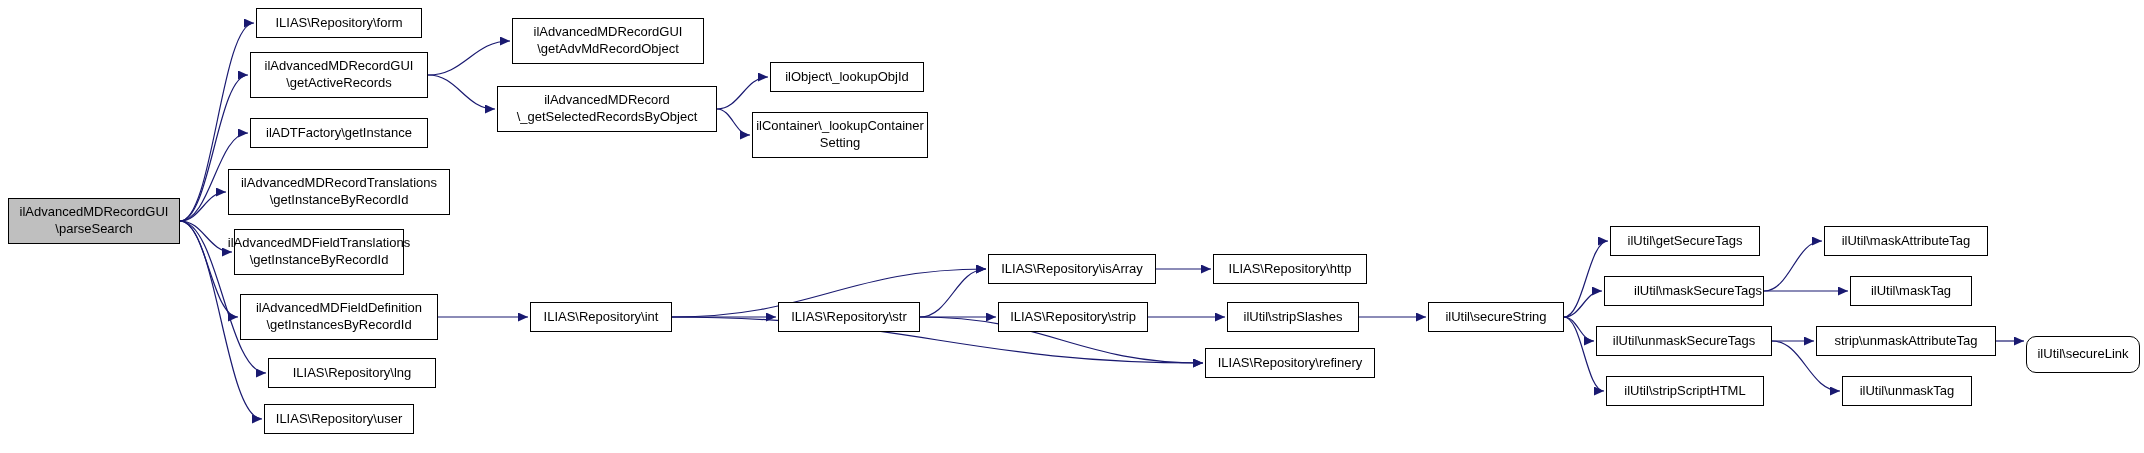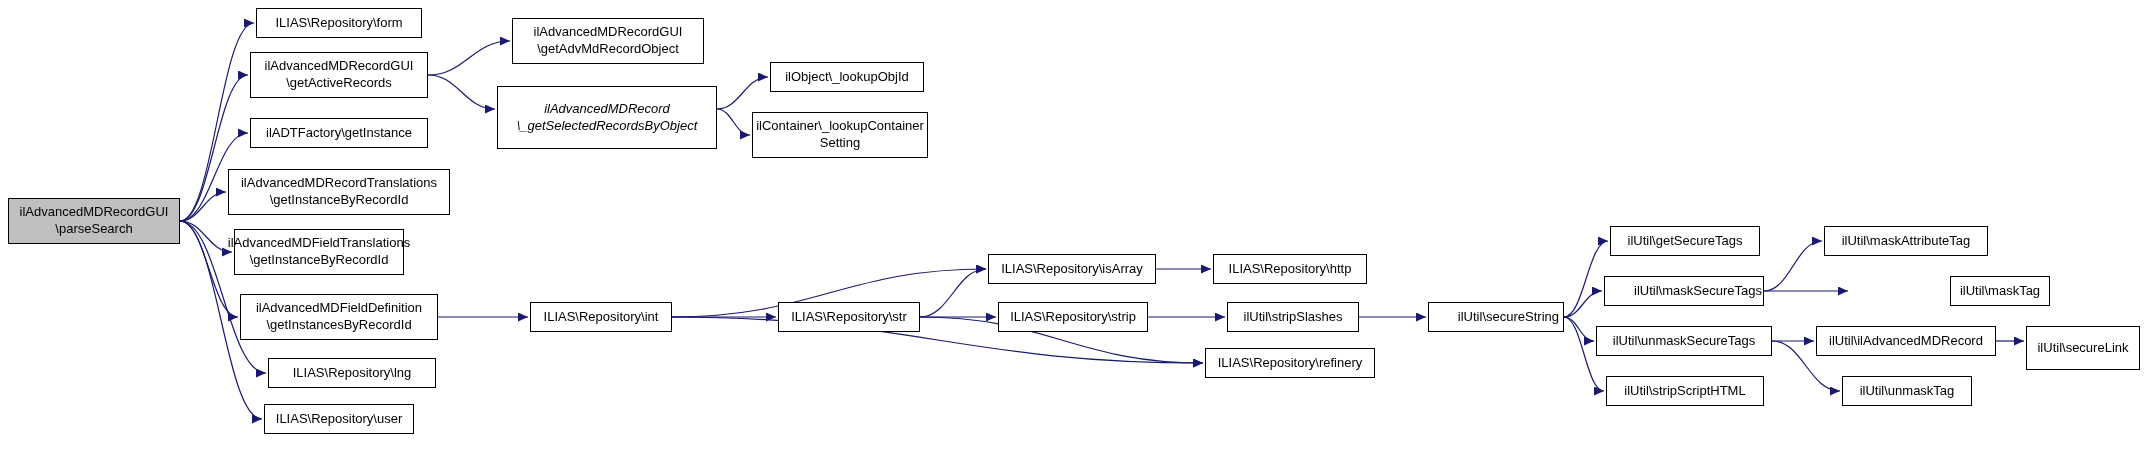--- a/index.html
+++ b/index.html
@@ -118,21 +118,21 @@
     <div class="node" style="left: 268px; top: 358px; width: 168px; height: 30px;">
       <div class="node-line">ILIAS\Repository\lng</div>
     </div>
     <div class="node" style="left: 264px; top: 404px; width: 150px; height: 30px;">
       <div class="node-line">ILIAS\Repository\user</div>
     </div>
     <div class="node" style="left: 512px; top: 18px; width: 192px; height: 46px;">
       <div class="node-line">ilAdvancedMDRecordGUI</div>
       <div class="node-line">\getAdvMdRecordObject</div>
     </div>
-    <div class="node" style="left: 497px; top: 86px; width: 220px; height: 63px; font-style: italic;">
+    <div class="node" style="left: 497px; top: 86px; width: 220px; height: 46px;">
       <div class="node-line">ilAdvancedMDRecord</div>
       <div class="node-line">\_getSelectedRecordsByObject</div>
     </div>
     <div class="node" style="left: 770px; top: 62px; width: 154px; height: 30px;">
       <div class="node-line">ilObject\_lookupObjId</div>
     </div>
     <div class="node" style="left: 752px; top: 112px; width: 176px; height: 46px;">
       <div class="node-line">ilContainer\_lookupContainer</div>
       <div class="node-line">Setting</div>
     </div>
@@ -150,43 +150,43 @@
     </div>
     <div class="node" style="left: 1205px; top: 348px; width: 170px; height: 30px;">
       <div class="node-line">ILIAS\Repository\refinery</div>
     </div>
     <div class="node" style="left: 1213px; top: 254px; width: 154px; height: 30px;">
       <div class="node-line">ILIAS\Repository\http</div>
     </div>
     <div class="node" style="left: 1227px; top: 302px; width: 132px; height: 30px;">
       <div class="node-line">ilUtil\stripSlashes</div>
     </div>
-    <div class="node" style="left: 1428px; top: 302px; width: 136px; height: 30px; align-items: flex-end;">
+    <div class="node" style="left: 1428px; top: 302px; width: 136px; height: 30px;">
       <div class="node-line">ilUtil\secureString</div>
     </div>
     <div class="node" style="left: 1610px; top: 226px; width: 150px; height: 30px;">
       <div class="node-line">ilUtil\getSecureTags</div>
     </div>
     <div class="node" style="left: 1604px; top: 276px; width: 160px; height: 30px; padding-left: 28px;">
       <div class="node-line">ilUtil\maskSecureTags</div>
     </div>
     <div class="node" style="left: 1596px; top: 326px; width: 176px; height: 30px;">
       <div class="node-line">ilUtil\unmaskSecureTags</div>
     </div>
     <div class="node" style="left: 1606px; top: 376px; width: 158px; height: 30px;">
       <div class="node-line">ilUtil\stripScriptHTML</div>
     </div>
     <div class="node" style="left: 1824px; top: 226px; width: 164px; height: 30px;">
       <div class="node-line">ilUtil\maskAttributeTag</div>
     </div>
-    <div class="node" style="left: 1950px; top: 276px; width: 100px; height: 30px;">
+    <div class="node" style="left: 1850px; top: 276px; width: 122px; height: 30px;">
       <div class="node-line">ilUtil\maskTag</div>
     </div>
     <div class="node" style="left: 1816px; top: 326px; width: 180px; height: 30px;">
-      <div class="node-line">ilUtil\ilAdvancedMDRecord</div>
+      <div class="node-line">strip\unmaskAttributeTag</div>
     </div>
     <div class="node" style="left: 1842px; top: 376px; width: 130px; height: 30px;">
       <div class="node-line">ilUtil\unmaskTag</div>
     </div>
-    <div class="node" style="left: 2026px; top: 326px; width: 114px; height: 44px;">
+    <div class="node" style="left: 2026px; top: 336px; width: 114px; height: 37px; border-radius: 10px;">
       <div class="node-line">ilUtil\secureLink</div>
     </div>
   </div>
 
 </body></html>

